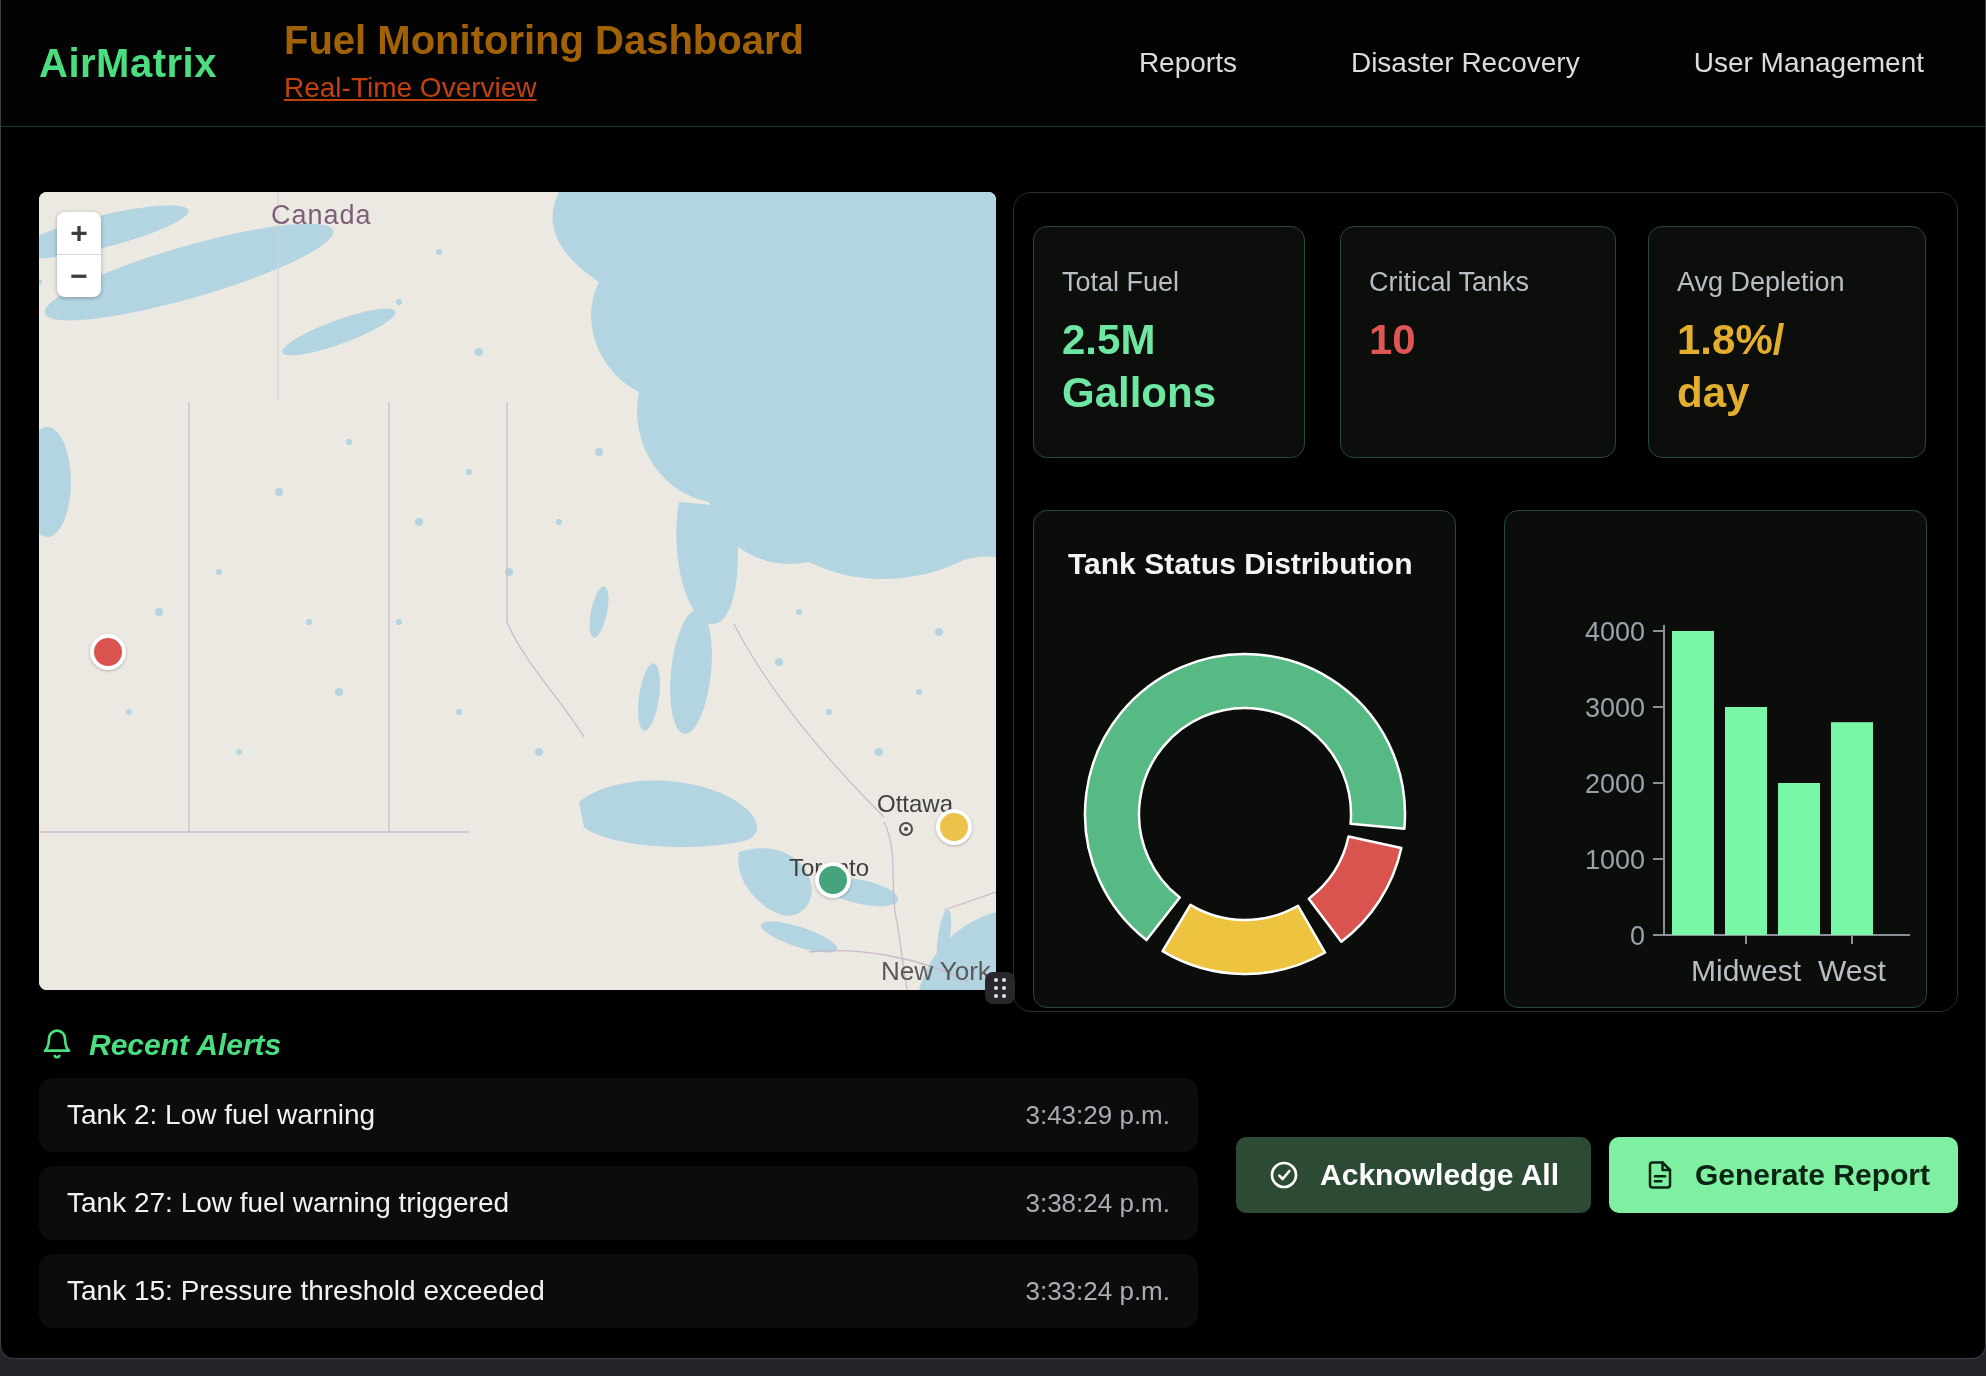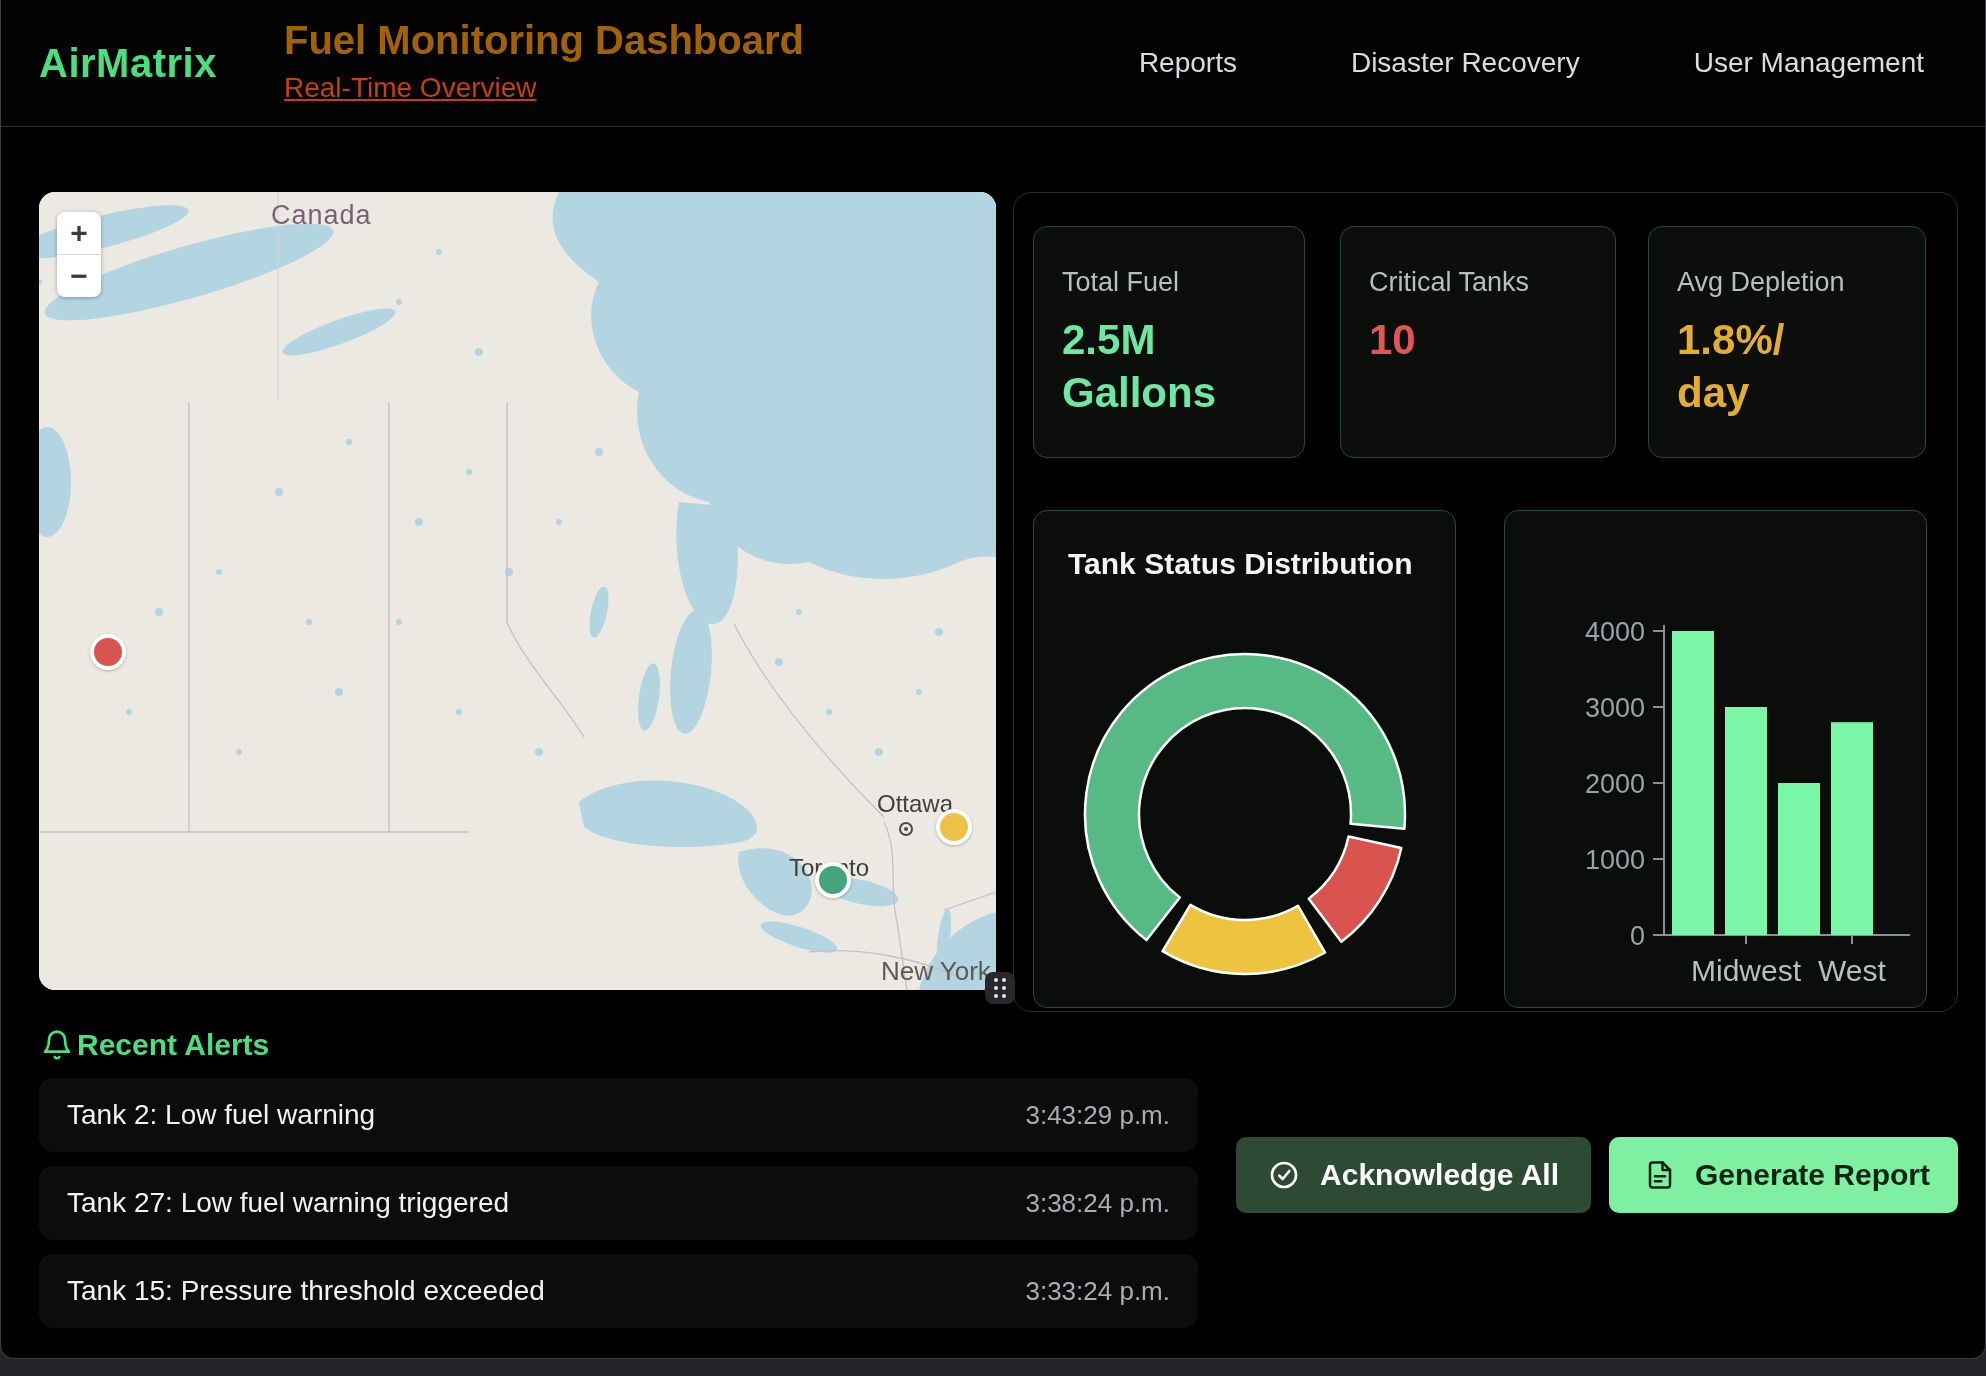--- a/index.html
+++ b/index.html
@@ -14,21 +14,21 @@
   .header{position:absolute;left:0;top:0;width:100%;height:126px;background:#030303;
     border-bottom:1px solid #1c3a2b;}
   .brand{position:absolute;left:38px;top:50%;transform:translateY(-50%);
     font-size:40px;font-weight:bold;color:#4ade80;letter-spacing:.5px;}
   .titleblock{position:absolute;left:283px;top:18px;}
   .title{font-size:40px;font-weight:bold;color:#a16207;}
   .subtitle{margin-top:9px;font-size:28px;font-weight:500;color:#c2410c;text-decoration:underline;}
   .nav{position:absolute;right:61px;top:0;height:126px;display:flex;align-items:center;gap:114px;margin-left:48px;}
   .nav-item{font-size:28px;color:#dcdce0;cursor:pointer;}
   
-  .map{position:absolute;left:38px;top:192px;width:957px;height:798px;border-radius:16px;
+  .map{position:absolute;left:38px;top:192px;width:957px;height:798px;border-radius:8px;
     overflow:hidden;background:#ece9e2;}
   .map svg.terrain{position:absolute;inset:0;}
   .map-label{position:absolute;color:#7d5f79;font-size:27px;letter-spacing:1px;}
   .city-label{position:absolute;font-size:24px;color:#3f3f3f;font-weight:500;}
   .city-symbol{position:absolute;width:10px;height:10px;border:2px solid #4a4a4a;border-radius:50%;
     display:flex;align-items:center;justify-content:center;}
   .city-symbol i{width:4px;height:4px;background:#4a4a4a;border-radius:50%;}
   .marker{position:absolute;width:28px;height:28px;border-radius:50%;border:4px solid #fff;
     transform:translate(-50%,-50%);box-shadow:0 1px 3px rgba(0,0,0,.25);cursor:pointer;}
   .zoomctl{position:absolute;left:18px;top:20px;width:44px;background:#fff;border-radius:8px;
@@ -50,21 +50,21 @@
   .stat-card{position:absolute;background:#0c0e0c;border:1px solid #27493a;border-radius:14px;
     padding:40px 28px 0 28px;box-sizing:border-box;}
   .stat-label{font-size:27px;color:#b9bdc4;}
   .stat-value{margin-top:16px;font-size:42px;font-weight:bold;line-height:1.25;white-space:pre-line;}
   .panel{position:absolute;background:#0b0d0b;border:1px solid #27493a;border-radius:14px;box-sizing:border-box;}
   .panel-title{position:absolute;left:34px;top:36px;font-size:30px;font-weight:bold;color:#f4f4f5;}
   .donut-svg{position:absolute;left:44px;top:136px;}
   .bar-svg{position:absolute;left:0;top:0;}
   .bar-svg text{font-family:"Liberation Sans",sans-serif;}
   
-  .alerts-heading{position:absolute;left:40px;top:1028px;display:flex;align-items:center;gap:4px;}
+  .alerts-heading{position:absolute;left:40px;top:1028px;display:flex;align-items:flex-start;gap:16px;font-style:italic;}
   .alerts-heading .txt{font-size:30px;font-weight:bold;color:#4ade80;}
   .alert-row{position:absolute;left:38px;width:1159px;height:74px;background:#0c0c0c;border-radius:14px;
     display:flex;align-items:center;justify-content:space-between;padding:0 28px;box-sizing:border-box;}
   .alert-text{font-size:28px;color:#f2f2f2;}
   .alert-time{font-size:26px;color:#a8adb5;}
   
   .btn{position:absolute;height:76px;border-radius:10px;display:flex;align-items:center;justify-content:center;
     gap:20px;cursor:pointer;border:none;}
   .btn-ack{left:1235px;top:1137px;width:355px;background:#2d4b34;}
   .btn-ack .btxt{color:#fff;font-size:30px;font-weight:600;}

